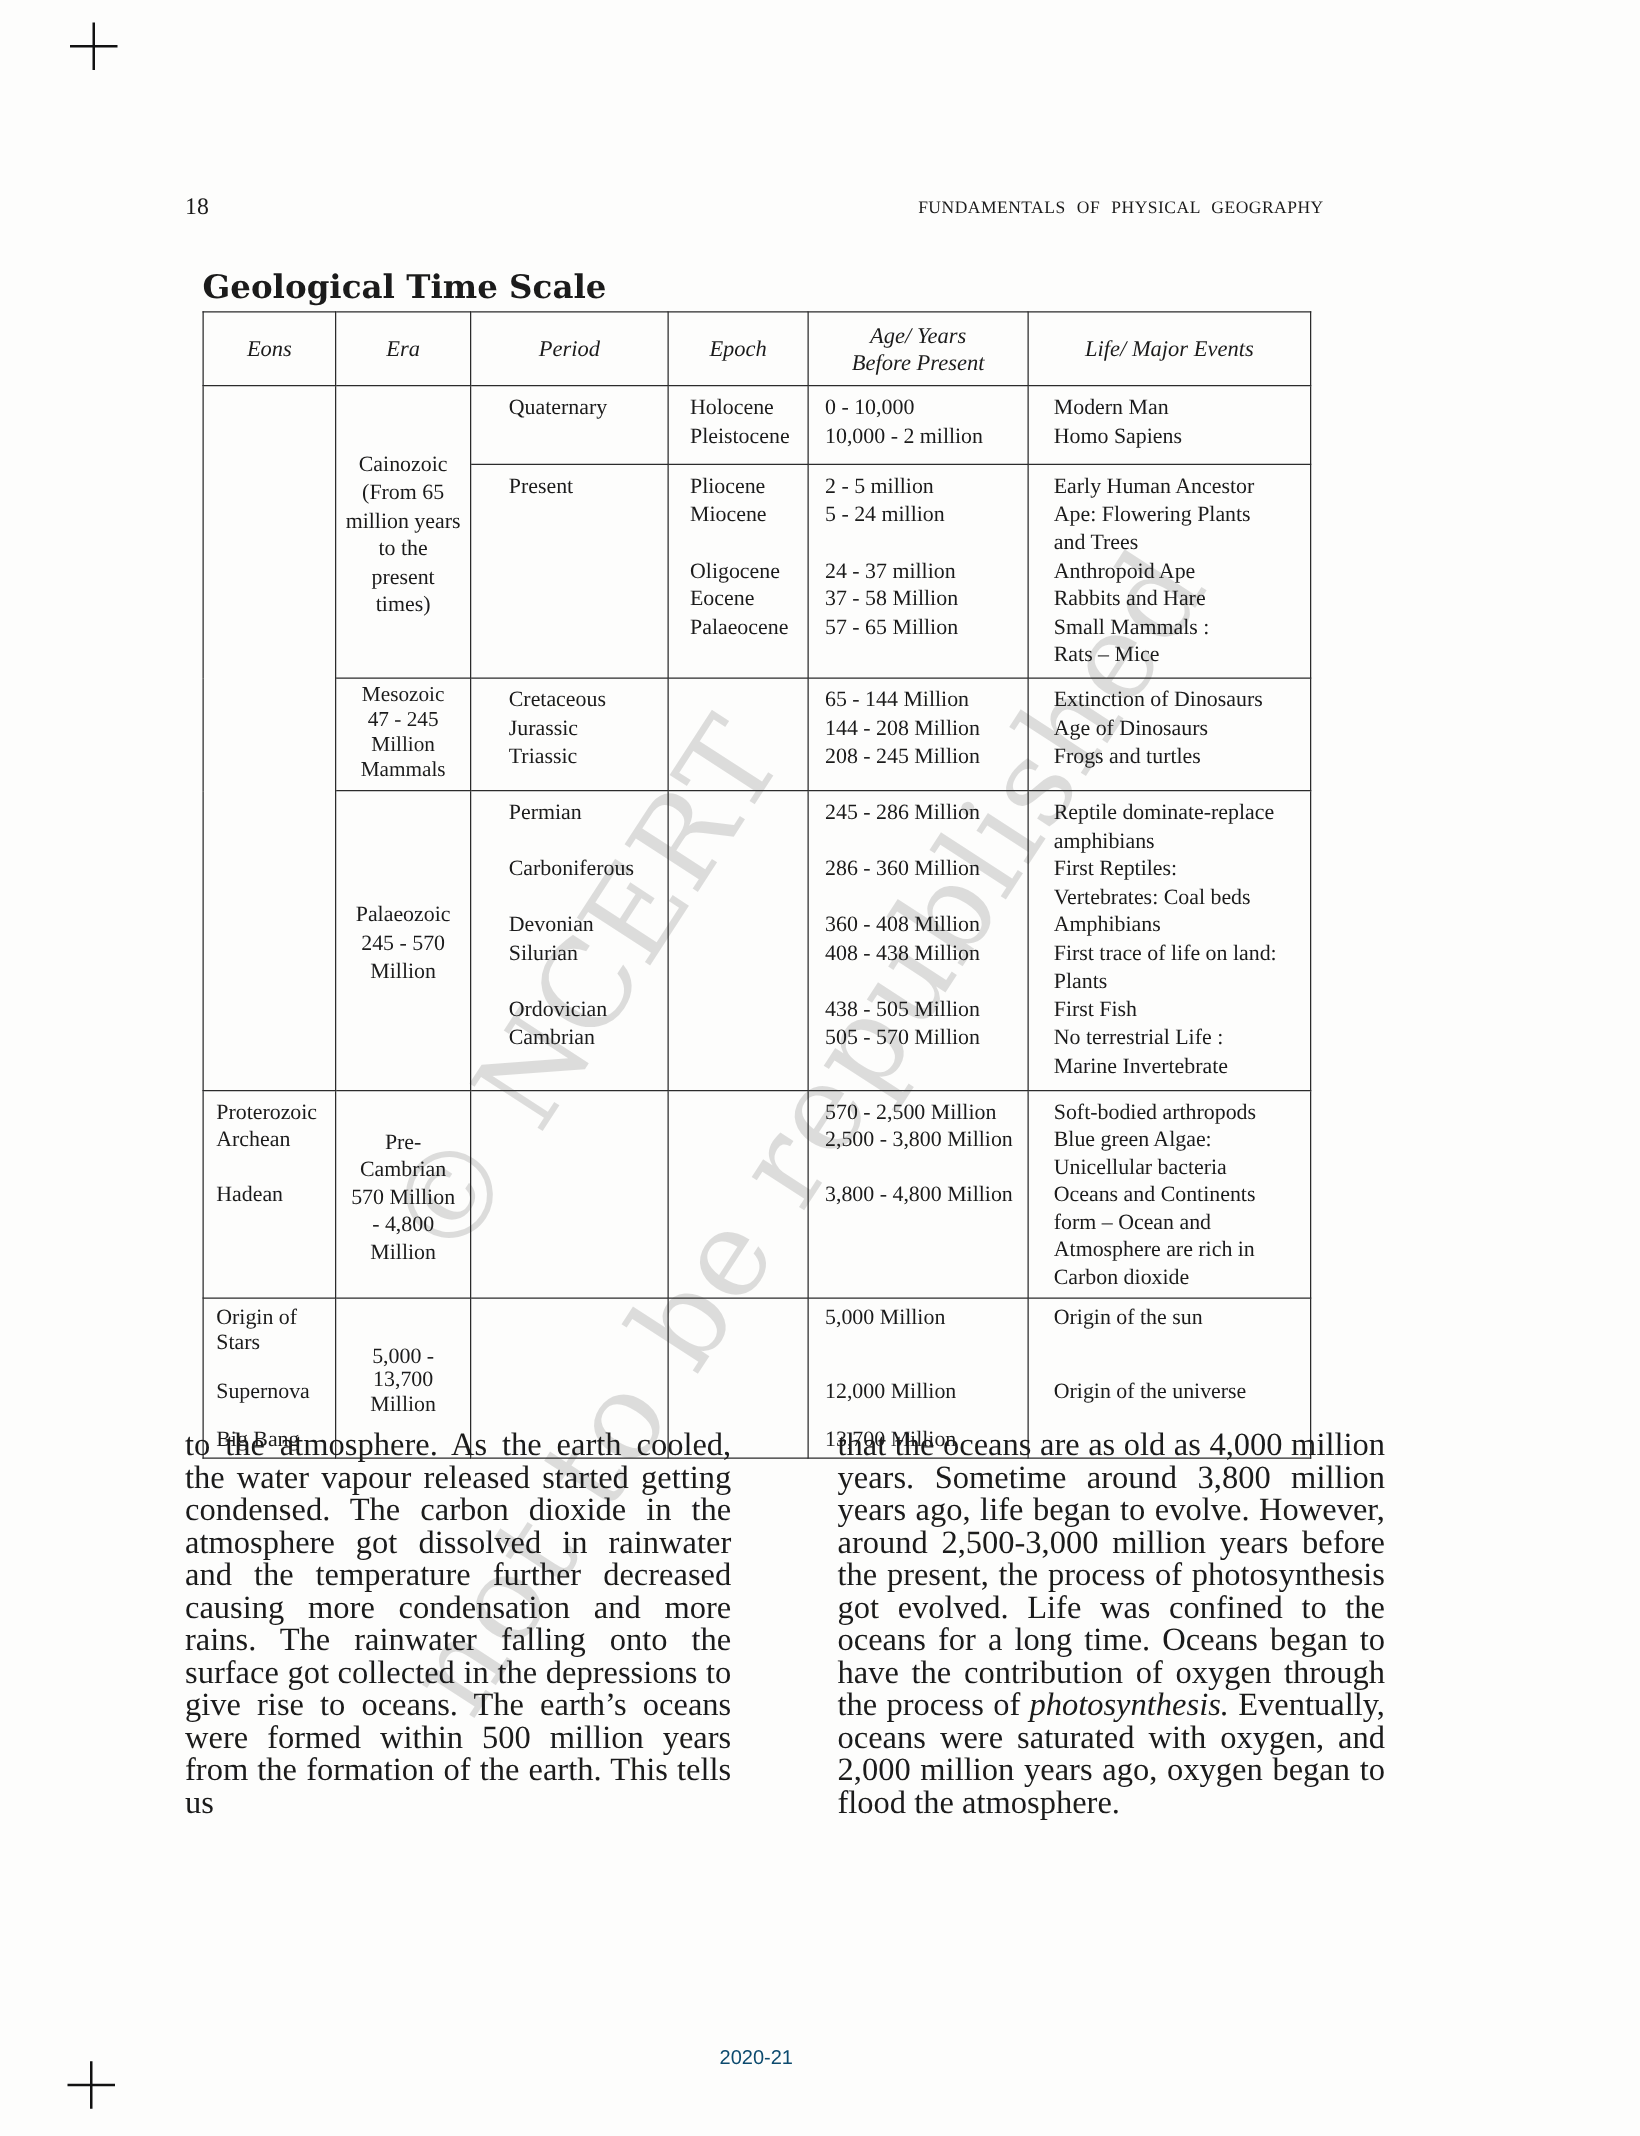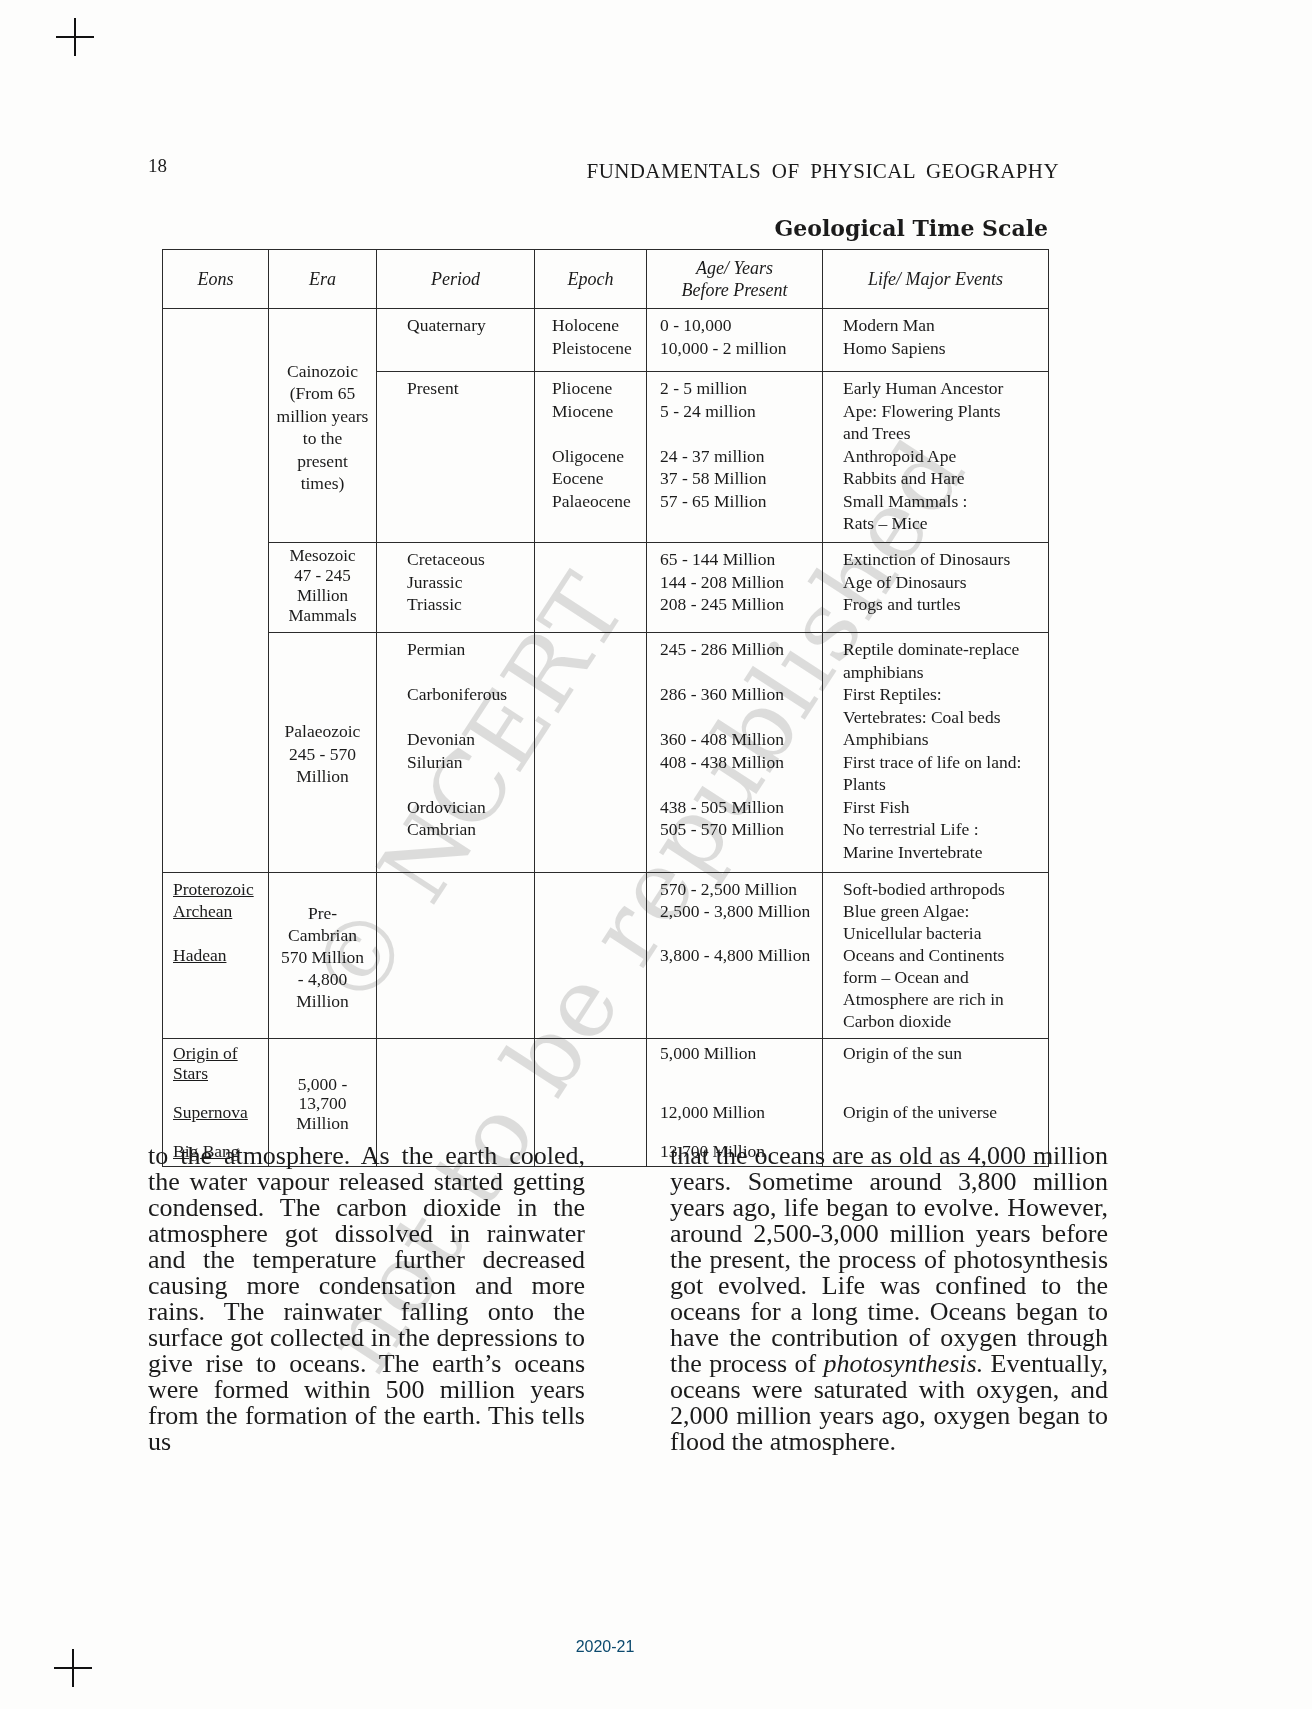--- a/index.html
+++ b/index.html
@@ -40,25 +40,25 @@
   }
 
   .content{position:relative;z-index:1;}
 
   #page-number{
     position:absolute;left:148px;top:155px;
     font-size:19px;
   }
   #running-header{
     position:absolute;right:253px;top:159px;
-    font-size:21px;letter-spacing:0.4px;word-spacing:5px;
+    font-size:14px;letter-spacing:0.4px;word-spacing:5px;
   }
   #table-title{
     position:absolute;left:162px;top:215px;width:886px;
-    text-align:right;font-weight:bold;font-size:22px;
+    text-align:left;font-weight:bold;font-size:26px;
     font-family:"DejaVu Serif", serif;
   }
 
   #geo-table{
     position:absolute;left:162px;top:249px;width:886px;
     border-collapse:collapse;table-layout:fixed;
     font-size:17.5px;line-height:22.5px;
   }
   #geo-table th,#geo-table td{
     border:1.6px solid #2b2b2b;
@@ -66,21 +66,21 @@
     white-space:pre;
     padding:5px 4px 2px 4px;
   }
   #geo-table th{
     font-style:italic;font-weight:normal;
     font-size:18px;line-height:22px;
     text-align:center;vertical-align:middle;
     padding:4px 2px;
     height:50px;
   }
-  .c-eons{padding-left:10px !important;text-decoration:underline;}
+  .c-eons{padding-left:10px !important;}
   .c-era{text-align:center;}
   .c-period{padding-left:30px !important;}
   .c-epoch{padding-left:17px !important;}
   .c-age{padding-left:13px !important;}
   .c-life{padding-left:20px !important;}
 
   .v-mid{vertical-align:middle !important;}
 
   .row-quaternary td{height:55px;}
   .row-tertiary td{height:163px;}

